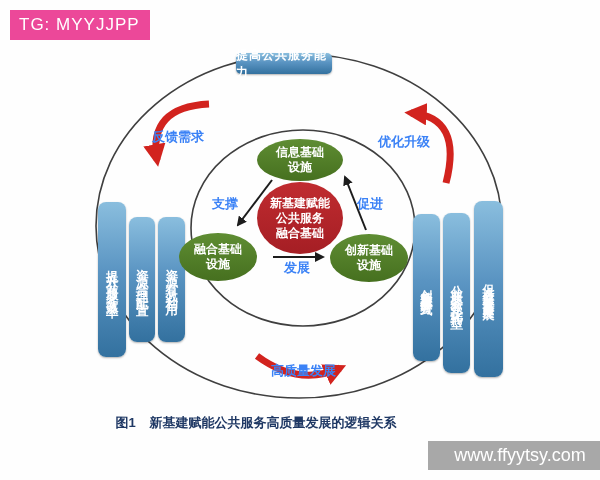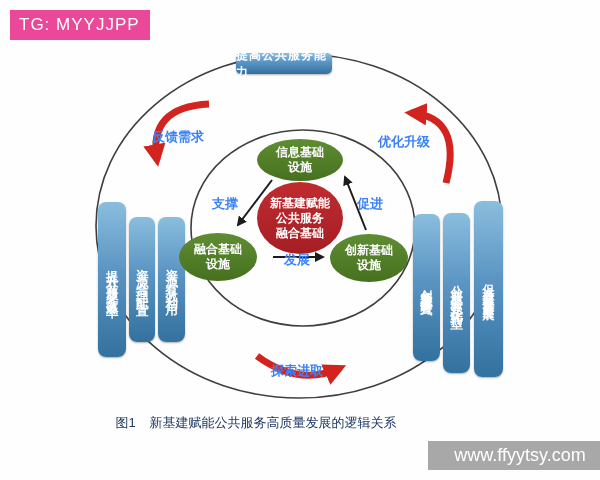--- a/index.html
+++ b/index.html
@@ -56,21 +56,21 @@
   .node.red   { background: linear-gradient(180deg, #c02c30 0%, #a51e24 100%); }
 
   
   .lbl {
     position: absolute; font-size: 13px; font-weight: 600; color: #3b82f6;
     white-space: nowrap;
   }
 
   .caption {
     position: absolute; left: 0; top: 414px; width: 512px;
-    text-align: center; font-size: 13px; font-weight: normal; color: #1f3864;
+    text-align: center; font-size: 13px; font-weight: bold; color: #1f3864;
   }
   .caption .gap { display: inline-block; width: 14px; }
 </style>
 </head>
 <body>
 
 <div class="stage">
 
   <svg class="layer" width="600" height="480" viewBox="0 0 600 480">
     <defs>
@@ -132,25 +132,25 @@
   </div>
 
   <div class="node red" style="left:257px;top:182px;width:86px;height:72px">
     <div>新基建赋能</div>
     <div>公共服务</div>
     <div>融合基础</div>
   </div>
 
   <span class="lbl" style="left:212px;top:195px">支撑</span>
   <span class="lbl" style="left:357px;top:195px">促进</span>
-  <span class="lbl" style="left:284px;top:251px">发展</span>
+  <span class="lbl" style="left:284px;top:259px">发展</span>
 
   <span class="lbl" style="left:152px;top:128px">反馈需求</span>
   <span class="lbl" style="left:378px;top:133px">优化升级</span>
-  <span class="lbl" style="left:271px;top:362px">探索进取</span>
+  <span class="lbl" style="left:271px;top:362px">高质量发展</span>
 
   <div class="caption">
     <span>图1</span><span class="gap"></span><span>新基建赋能公共服务高质量发展的逻辑关系</span>
   </div>
 
   <div class="banner tg">
     <span>TG: MYYJJPP</span>
   </div>
   <div class="banner wm">
     <span>www.ffyytsy.com</span>

